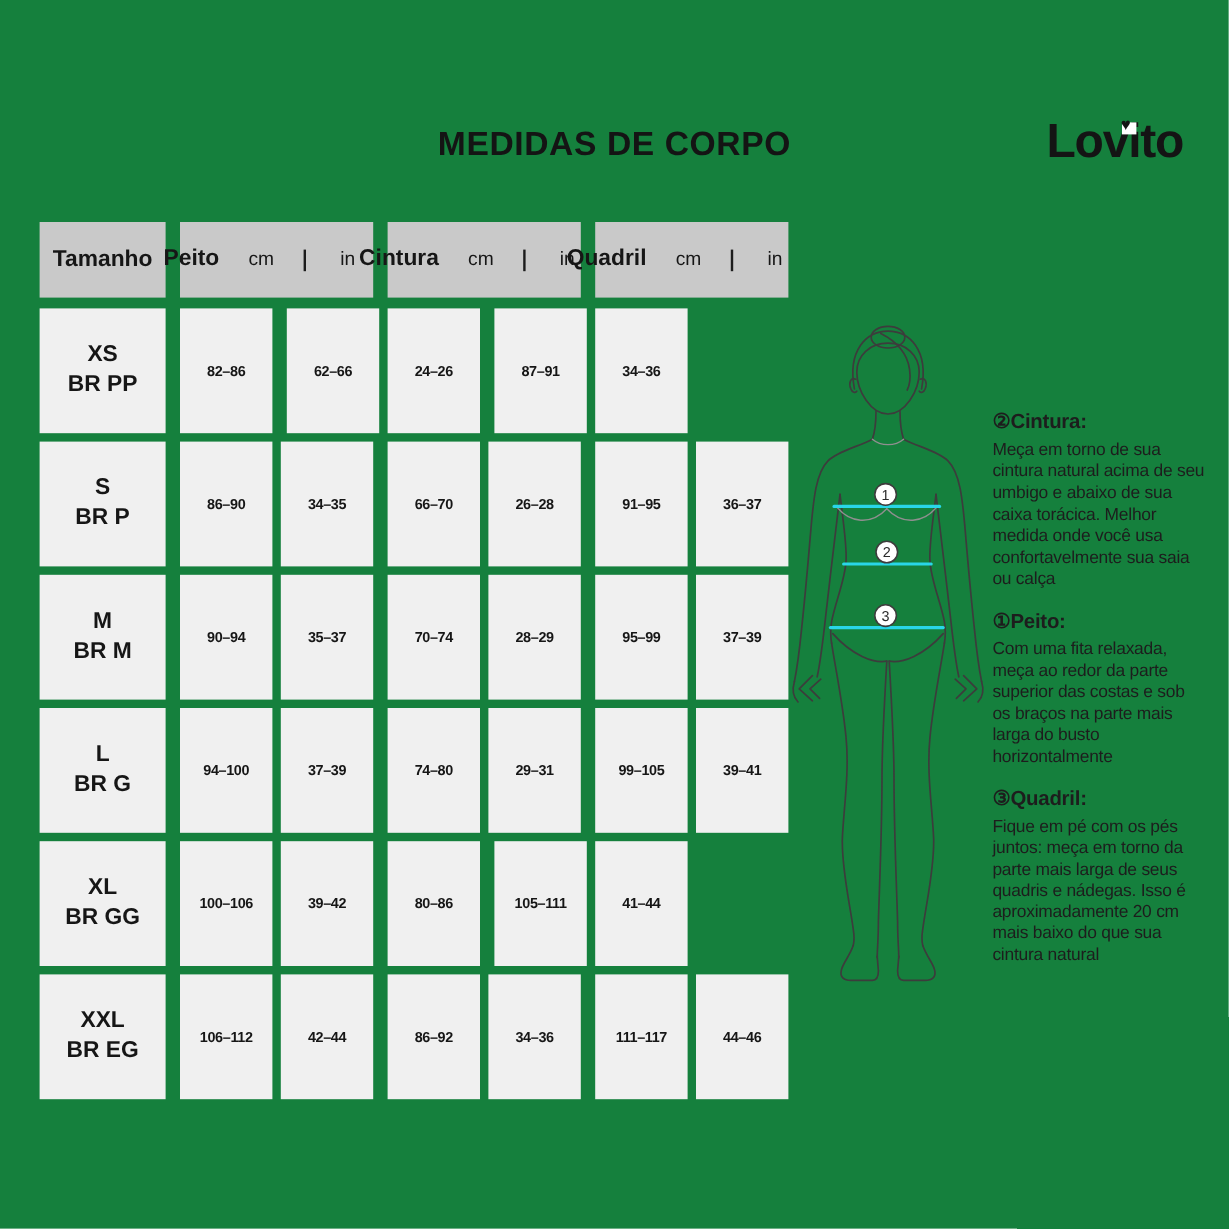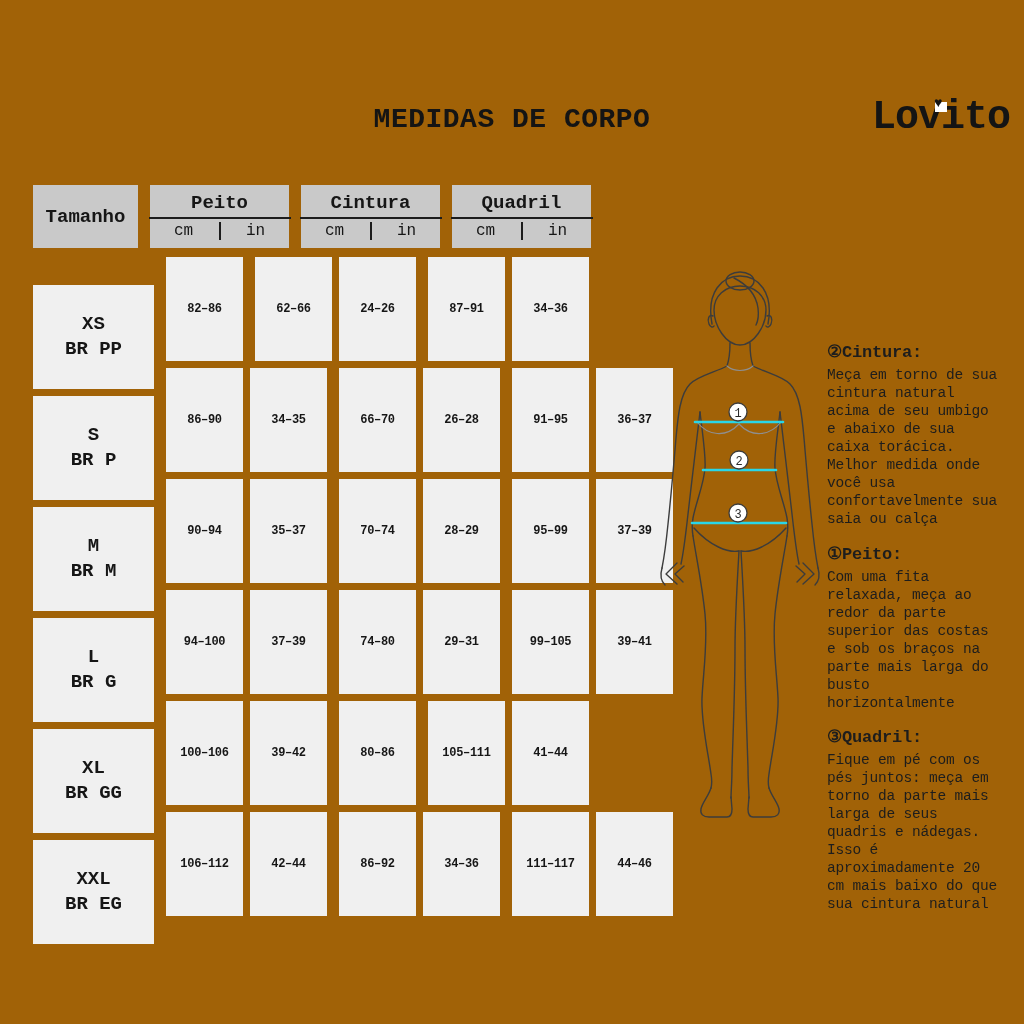--- a/index.html
+++ b/index.html
@@ -1,19 +1,19 @@
 <!DOCTYPE html>
 <html><head>
 <meta charset="utf-8">
 <style>
   * { margin:0; padding:0; box-sizing:border-box; }
   html,body { background:#ffffff; }
   .page {
-    position:relative; width:1024px; height:1024px; background:#a16207;
-    font-family:Liberation Mono, monospace; color:#161616; overflow:hidden;
+    position:relative; width:1024px; height:1024px; background:#15803d;
+    font-family:Liberation Sans, sans-serif; color:#161616; overflow:hidden;
   }
   
   .title {
     position:absolute; left:0; top:104px; width:1024px; text-align:center;
     font-size:28px; font-weight:bold; letter-spacing:0.5px; color:#141414;
   }
   
   .logo {
     position:absolute; left:872px; top:98px; font-size:40px; font-weight:bold;
     letter-spacing:-1px; color:#141414; line-height:1;
@@ -23,25 +23,25 @@
   }
   .logo .heart {
     position:absolute; left:62px; top:-2px; font-size:14px; letter-spacing:0; color:#141414;
   }
   
   .table { position:absolute; left:33px; top:185px; }
   .trow { display:flex; gap:12px; margin-bottom:7px; }
   .thead { margin-bottom:9px; }
   .grp { display:flex; gap:7px; }
   .cell { background:#f0f0f0; display:flex; align-items:center; justify-content:center; }
-  .size-cell { width:121px; flex-direction:column; font-weight:bold; font-size:19px; line-height:1.3;margin-top:28px; }
+  .size-cell { width:105px; flex-direction:column; font-weight:bold; font-size:19px; line-height:1.3; }
   .val-cell { width:77px; font-weight:bold; font-size:12px; letter-spacing:-0.3px; }
   .thead .hcell { background:#c9c9c9; }
   .size-h { width:105px; height:63px; display:flex; align-items:center; justify-content:center; font-weight:bold; font-size:19px; }
-  .grp-h { width:139px; height:63px; display:flex; flex-direction:column; align-items:center; justify-content:center; }
+  .grp-h { width:161px; height:63px; display:flex; flex-direction:row; align-items:center; justify-content:center; }
   .grp-label { font-weight:bold; font-size:19px; line-height:1.1; }
   .grp-line { width:142px; height:2px; background:#1c1c1c; margin:3px 0 3px; }
   .grp-units { display:grid; grid-template-columns:70px 2px 70px; align-items:center; }
   .grp-units .unit { text-align:center; font-size:16px; font-weight:normal; }
   .grp-units .vline { width:2px; height:18px; background:#1c1c1c; }
   .trow.body { height:104px; }
   .trow.body .cell { height:104px; }
   
   .figure-wrap { position:absolute; left:650px; top:266px; width:185px; height:562px; }
   

